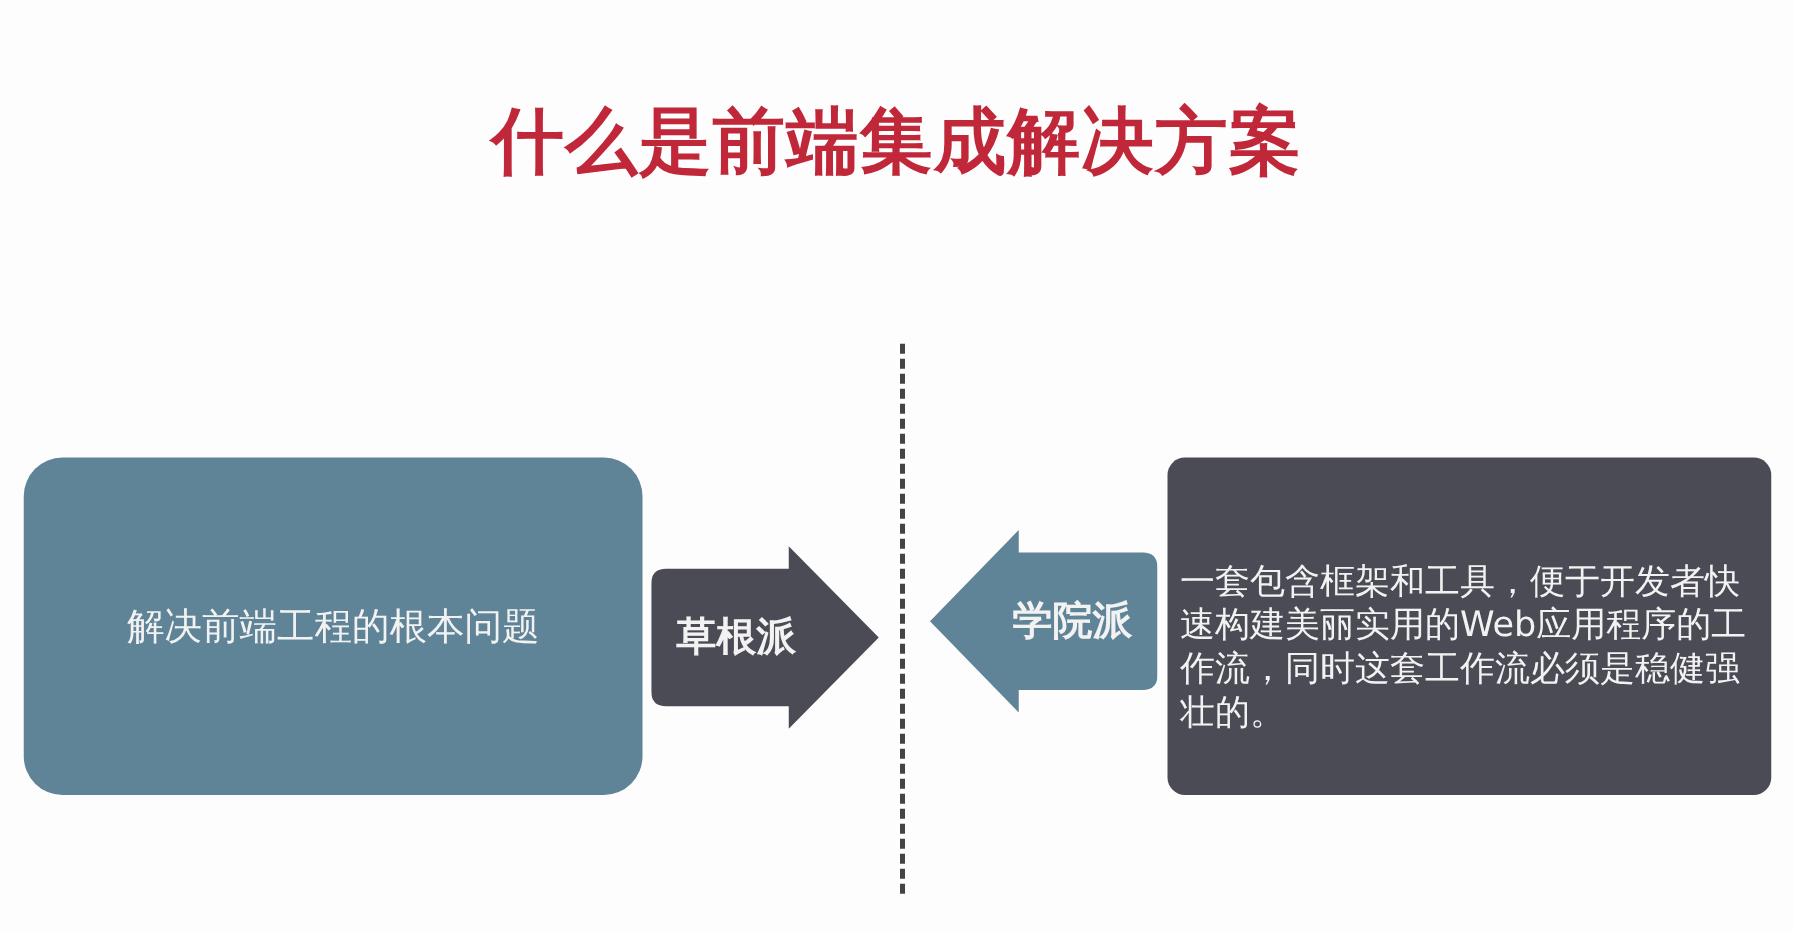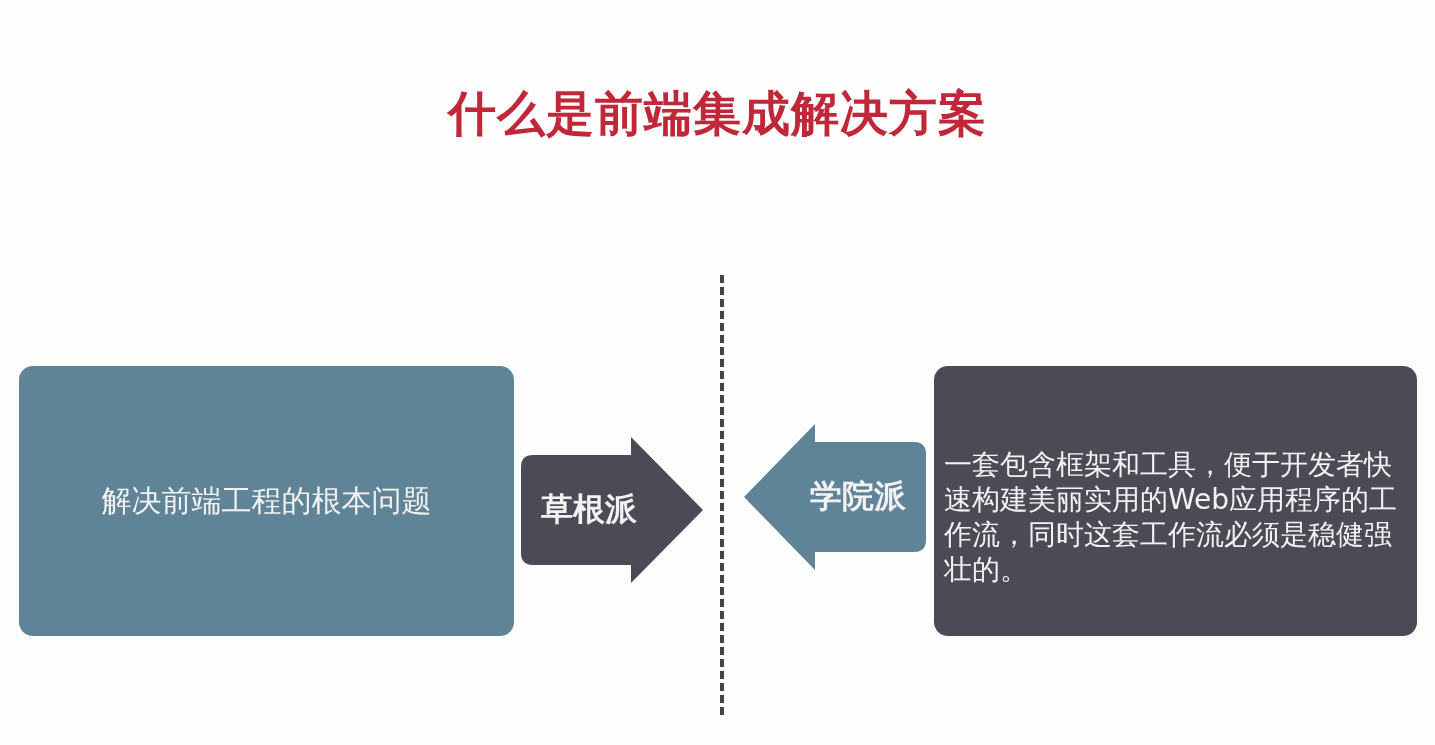--- a/index.html
+++ b/index.html
@@ -3,35 +3,35 @@
 <meta charset="utf-8">
 <style>
   html, body { margin: 0; padding: 0; }
   body {
     width: 1435px; height: 745px; position: relative; overflow: hidden;
     background: #fdfdfd;
     font-family: "DejaVu Sans", "Liberation Sans", sans-serif;
   }
   .title {
     position: absolute; left: 0; width: 1435px; top: 78px;
-    text-align: center; font-size: 48px; font-weight: bold;
+    text-align: center; font-size: 58px; font-weight: bold;
     color: #c0283a; letter-spacing: 1px; line-height: 70px;
   }
   .divider {
     position: absolute; left: 720px; top: 275px; width: 0; height: 440px;
     border-left: 4px dashed #444;
   }
   .box {
     position: absolute; border-radius: 14px;
     display: flex; align-items: center; justify-content: center;
     color: #f2f2f2;
   }
   .box-left {
     left: 19px; top: 366px; width: 495px; height: 270px;
-    background: #5f8397; font-size: 30px;
+    background: #5f8397; font-size: 30px; border-radius: 31px;
   }
   .box-right {
     left: 934px; top: 366px; width: 483px; height: 270px;
     background: #4a4b55; font-size: 28px; line-height: 35px;
     justify-content: flex-start; padding: 0 10px; box-sizing: border-box;
   }
   .box-right span { display: block; width: 470px; word-break: break-all; margin-top: 32px; }
   .arrow { position: absolute; }
   .arrow svg { display: block; }
   .arrow-label {

